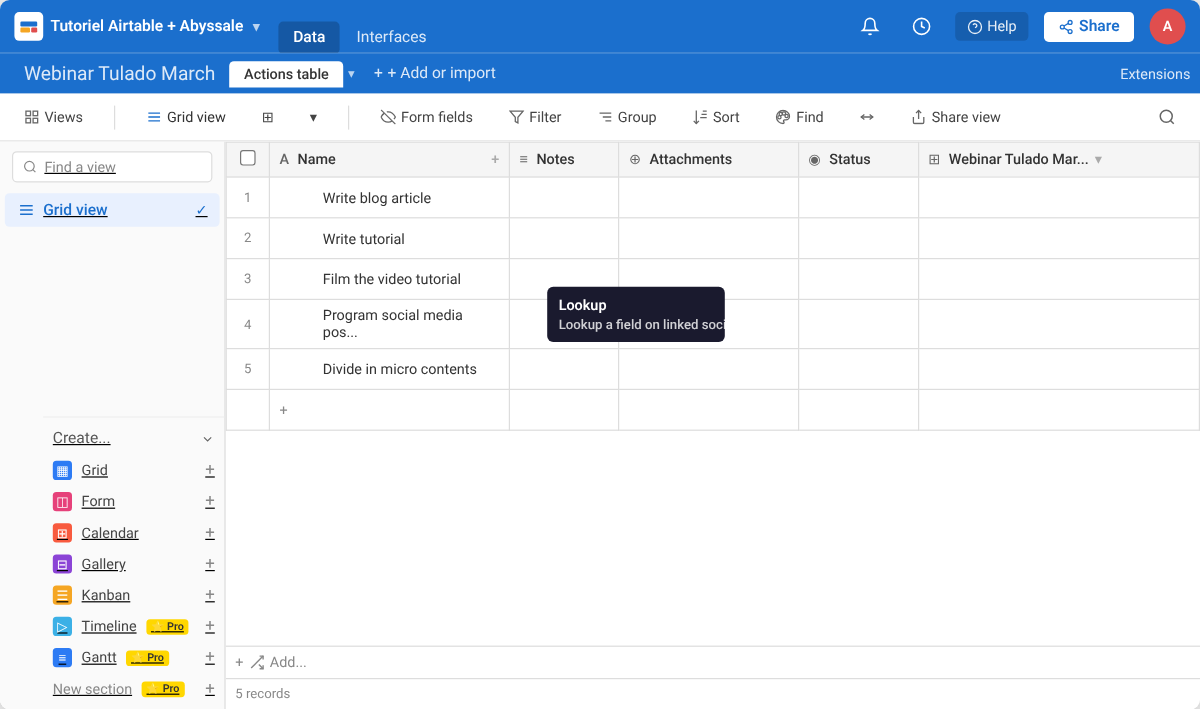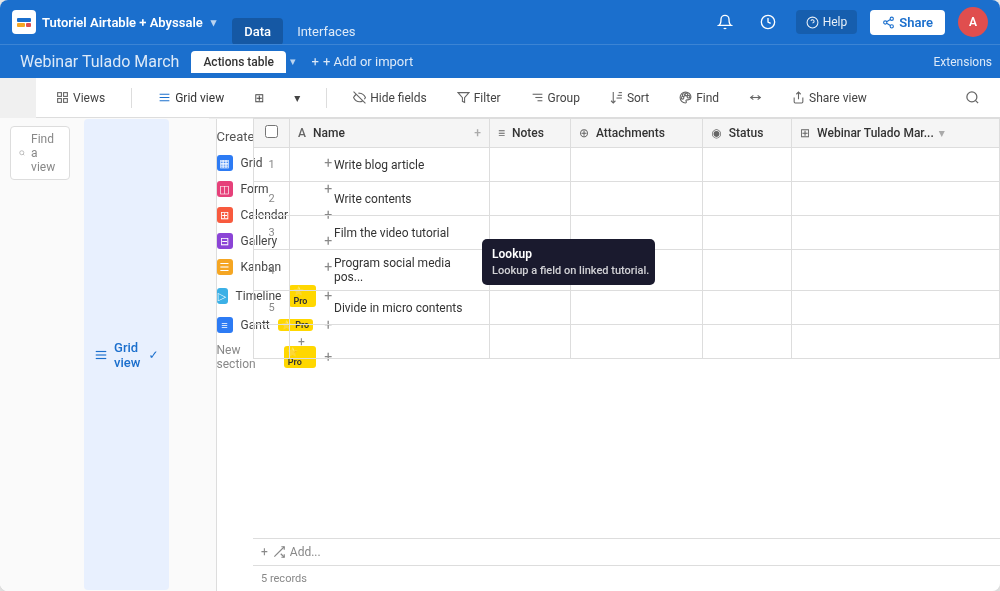--- a/index.html
+++ b/index.html
@@ -26,31 +26,31 @@
     
     .table-tabs { background: #1b6fcd; display: flex; align-items: center; padding: 0 8px; height: 34px; border-top: 1px solid rgba(255,255,255,0.15); }
     .table-tab { padding: 4px 12px; border-radius: 4px 4px 0 0; font-size: 12px; cursor: pointer; }
     .table-tab.active { background: white; color: #333; font-weight: 500; }
     .table-tab.inactive { color: rgba(255,255,255,0.85); }
     .table-tab-arrow { color: rgba(255,255,255,0.7); padding: 0 4px; font-size: 11px; cursor: pointer; }
     .add-table-btn { display: flex; align-items: center; gap: 4px; color: rgba(255,255,255,0.85); font-size: 13px; padding: 4px 8px; cursor: pointer; margin-left: 4px; }
     .ext-btn { margin-left: auto; color: rgba(255,255,255,0.85); font-size: 12px; cursor: pointer; }
 
     
-    .toolbar { background: white; display: flex; align-items: center; padding: 0 12px; height: 40px; border-bottom: 1px solid #ddd; gap: 14px; margin-left: 36px; }
+    .toolbar { background: white; display: flex; align-items: center; padding: 0 12px; height: 40px; border-bottom: 1px solid #ddd; gap: 14px; }
     .toolbar-item { display: flex; align-items: center; gap: 4px; padding: 5px 8px; border-radius: 4px; color: #444; font-size: 12px; cursor: pointer; }
     .toolbar-sep { width: 1px; height: 20px; background: #ddd; margin: 0 4px; }
     .toolbar-spacer { flex: 1; }
     .toolbar-search { cursor: pointer; color: #555; }
 
     
     .main-layout { display: flex; flex: 1; overflow: hidden; background: white; }
 
     
-    .sidebar { width: 217px; border-right: 1px solid #ddd; display: flex; background: #fafafa; flex-shrink: 0; }
+    .sidebar { width: 188px; border-right: 1px solid #ddd; display: flex; flex-direction: column; background: #fafafa; flex-shrink: 0; text-decoration: underline; }
     .sidebar-search { padding: 8px 10px; }
     .sidebar-search-input { width: 100%; padding: 5px 8px; border: 1px solid #ddd; border-radius: 4px; font-size: 12px; background: white; display: flex; align-items: center; gap: 6px; color: #888; cursor: text; }
     .view-item { display: flex; align-items: center; gap: 6px; padding: 6px 10px; border-radius: 4px; cursor: pointer; font-size: 13px; color: #333; margin: 1px 4px; }
     .view-item.active { background: #e8f0fe; color: #1b6fcd; font-weight: 500; }
     .view-icon { width: 16px; height: 16px; display: flex; align-items: center; justify-content: center; font-size: 14px; }
     .view-check { margin-left: auto; color: #1b6fcd; font-size: 12px; }
     .create-section { display: flex; align-items: center; justify-content: space-between; padding: 6px 8px; color: #555; font-size: 13px; cursor: pointer; }
     .create-item { display: flex; align-items: center; gap: 8px; padding: 5px 8px; color: #444; font-size: 12px; cursor: pointer; border-radius: 4px; }
     .create-item-icon { width: 16px; height: 16px; border-radius: 3px; display: flex; align-items: center; justify-content: center; font-size: 11px; color: white; }
     .create-plus { margin-left: auto; color: #888; font-size: 14px; }
@@ -68,21 +68,21 @@
     .add-row { display: flex; align-items: center; gap: 4px; padding: 6px 8px; color: #888; font-size: 12px; cursor: pointer; border-top: 1px solid #ddd; }
     .records-count { padding: 6px 8px; color: #888; font-size: 11px; border-top: 1px solid #ddd; }
 
     
     .tooltip { position: absolute; background: #1a1a2e; color: white; padding: 8px 10px; border-radius: 5px; font-size: 12px; z-index: 200; pointer-events: none; }
     .tooltip-title { font-weight: 600; margin-bottom: 3px; }
     .tooltip-desc { color: rgba(255,255,255,0.8); font-size: 11px; }
 
     
     .grid-scroll { overflow: auto; flex: 1; }
-    .grid-container { display: flex; flex-direction: column; height: 100%; margin-left: 36px; }
+    .grid-container { display: flex; flex-direction: column; height: 100%; }
   </style>
 </head>
 <body>
 
 <div class="app-shell">
 
   <div class="top-nav">
     <div class="app-logo">
       <div class="logo-icon">
         <svg viewBox="0 0 16 16" fill="none">
@@ -171,21 +171,21 @@
     </div>
     <div class="toolbar-item">⊞</div>
     <div class="toolbar-item">▾</div>
     <div class="toolbar-sep"></div>
     <div class="toolbar-item">
       <svg width="13" height="13" viewBox="0 0 24 24" fill="none" stroke="#666" stroke-width="2">
           <path d="M17.94 17.94A10.07 10.07 0 0 1 12 20c-7 0-11-8-11-8a18.45 18.45 0 0 1 5.06-5.94"></path>
           <path d="M9.9 4.24A9.12 9.12 0 0 1 12 4c7 0 11 8 11 8a18.5 18.5 0 0 1-2.16 3.19"></path>
           <line x1="1" y1="1" x2="23" y2="23"></line>
         </svg>
-      <span>Hide fields</span>
+      <span>Form fields</span>
     </div>
     <div class="toolbar-item">
       <svg width="13" height="13" viewBox="0 0 24 24" fill="none" stroke="#666" stroke-width="2">
           <polygon points="22 3 2 3 10 12.46 10 19 14 21 14 12.46 22 3"></polygon>
         </svg>
       <span>Filter</span>
     </div>
     <div class="toolbar-item">
       <svg width="13" height="13" viewBox="0 0 24 24" fill="none" stroke="#666" stroke-width="2">
           <line x1="3" y1="6" x2="21" y2="6"></line>
@@ -346,39 +346,39 @@
                 <th style="position:relative;">
                   <span style="color:#666;margin-right:4px;">⊞</span>
                   <span>Webinar Tulado Mar...</span>
                   <span style="margin-left:2px;color:#aaa;">▾</span>
                   
 
                   
                   
 
                   
-                  <div class="tooltip" style="position:absolute;top:120px;left:-310px;width:173px;">
+                  <div class="tooltip" style="position:absolute;top:120px;left:-310px;width:148px;">
                     <div class="tooltip-title">Lookup</div>
-                    <div class="tooltip-desc">Lookup a field on linked tutorial.</div>
+                    <div class="tooltip-desc">Lookup a field on linked social.</div>
                   </div>
                 </th>
               </tr>
             </thead>
             <tbody>
               <tr>
                 <td class="row-num">1</td>
                 <td class="grid-cell name-cell">Write blog article</td>
                 <td class="grid-cell"></td>
                 <td class="grid-cell"></td>
                 <td class="grid-cell"></td>
                 <td class="grid-cell"></td>
               </tr>
               <tr>
                 <td class="row-num">2</td>
-                <td class="grid-cell name-cell">Write contents</td>
+                <td class="grid-cell name-cell">Write tutorial</td>
                 <td class="grid-cell"></td>
                 <td class="grid-cell"></td>
                 <td class="grid-cell"></td>
                 <td class="grid-cell"></td>
               </tr>
               <tr>
                 <td class="row-num">3</td>
                 <td class="grid-cell name-cell">Film the video tutorial</td>
                 <td class="grid-cell"></td>
                 <td class="grid-cell"></td>

